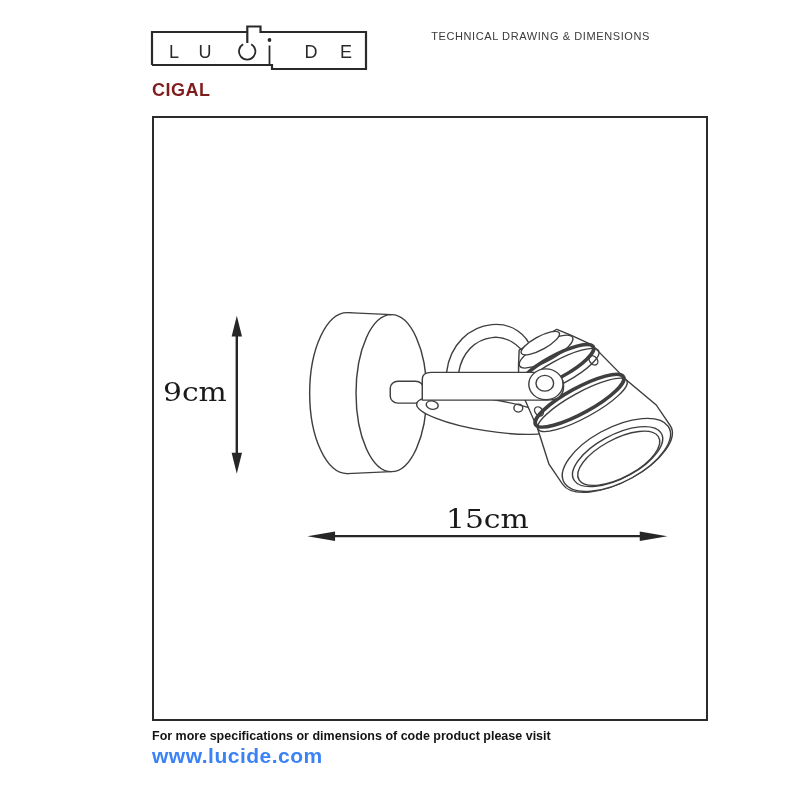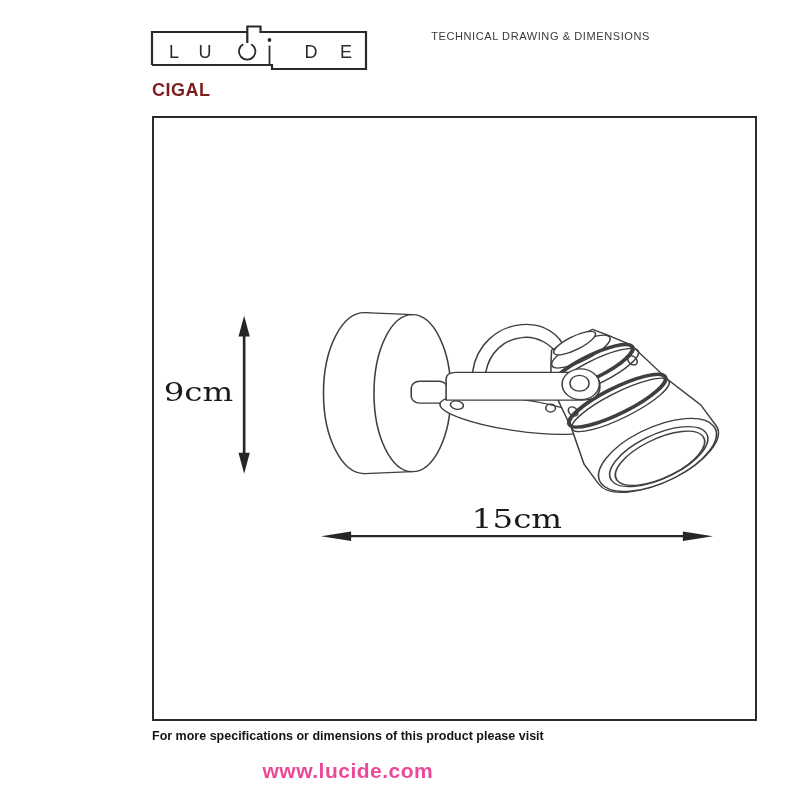--- a/index.html
+++ b/index.html
@@ -10,26 +10,26 @@
 
   .doc-title{position:absolute;top:30px;right:150px;font-size:11px;letter-spacing:.6px;color:#3a3a3a;}
 
   .product-name{position:absolute;left:152px;top:80px;font-size:18px;font-weight:bold;letter-spacing:.5px;color:#7f1d1d;}
 
   .meta{position:absolute;left:390px;top:79px;font-size:10.5px;line-height:13px;color:#161616;}
   .meta .lbl{font-weight:bold;}
   .meta .val-bold{font-weight:bold;}
   .meta .val{font-weight:normal;letter-spacing:.4px;}
 
-  .frame{position:absolute;left:152px;top:116px;width:605px;height:605px;border:2px solid #2b2b2b;box-sizing:border-box;}
+  .frame{position:absolute;left:152px;top:116px;width:556px;height:605px;border:2px solid #2b2b2b;box-sizing:border-box;}
   .frame svg{display:block;width:100%;height:100%;}
 
   .footer{position:absolute;left:152px;top:729px;}
   .footer .note{font-size:12.5px;font-weight:bold;color:#141414;}
-  .footer .site{font-size:21px;font-weight:bold;letter-spacing:.5px;color:#ec4899;margin-top:16px;text-align:center;}
+  .footer .site{font-size:21px;font-weight:bold;letter-spacing:.5px;color:#3b82f6;margin-top:1px;}
 
   .stroke{fill:none;stroke:#3f3f3f;stroke-width:1.3;stroke-linecap:round;stroke-linejoin:round;}
   .wfill{fill:#ffffff;stroke:#3f3f3f;stroke-width:1.3;stroke-linejoin:round;}
   .thick{fill:none;stroke:#3f3f3f;stroke-width:3.5;}
   .dim{stroke:#262626;stroke-width:2.2;}
   .dimhead{fill:#262626;stroke:none;}
   .dimtext{font-family:"DejaVu Serif",serif;font-size:27px;fill:#1a1a1a;}
   .logotext{font-family:"Liberation Sans",sans-serif;font-size:18px;fill:#2a2a2a;}
 </style>
 </head>
@@ -113,17 +113,17 @@
       <g>
         <line class="dim" x1="161" y1="421" x2="443" y2="421"></line>
         <polygon class="dimhead" points="139,421 164,416.3 164,425.7"></polygon>
         <polygon class="dimhead" points="465,421 440,416.3 440,425.7"></polygon>
       </g>
       <text class="dimtext" x="302" y="413" text-anchor="middle">15cm</text>
     </svg>
   </div>
 
   <div class="footer">
-    <div class="note">For more specifications or dimensions of this product please visit</div>
+    <div class="note">For more specifications or dimensions of code product please visit</div>
     <div class="site">www.lucide.com</div>
   </div>
 
 </div>
 
 </body></html>

